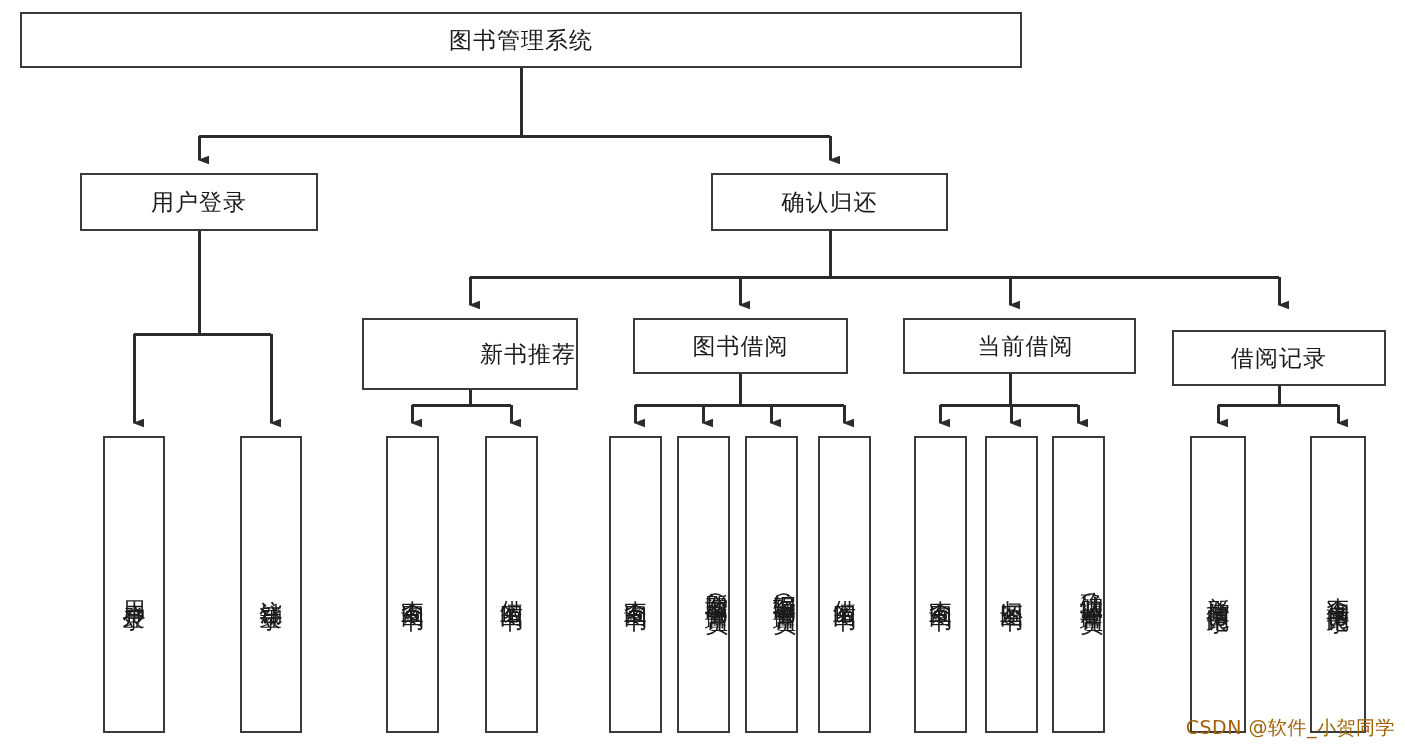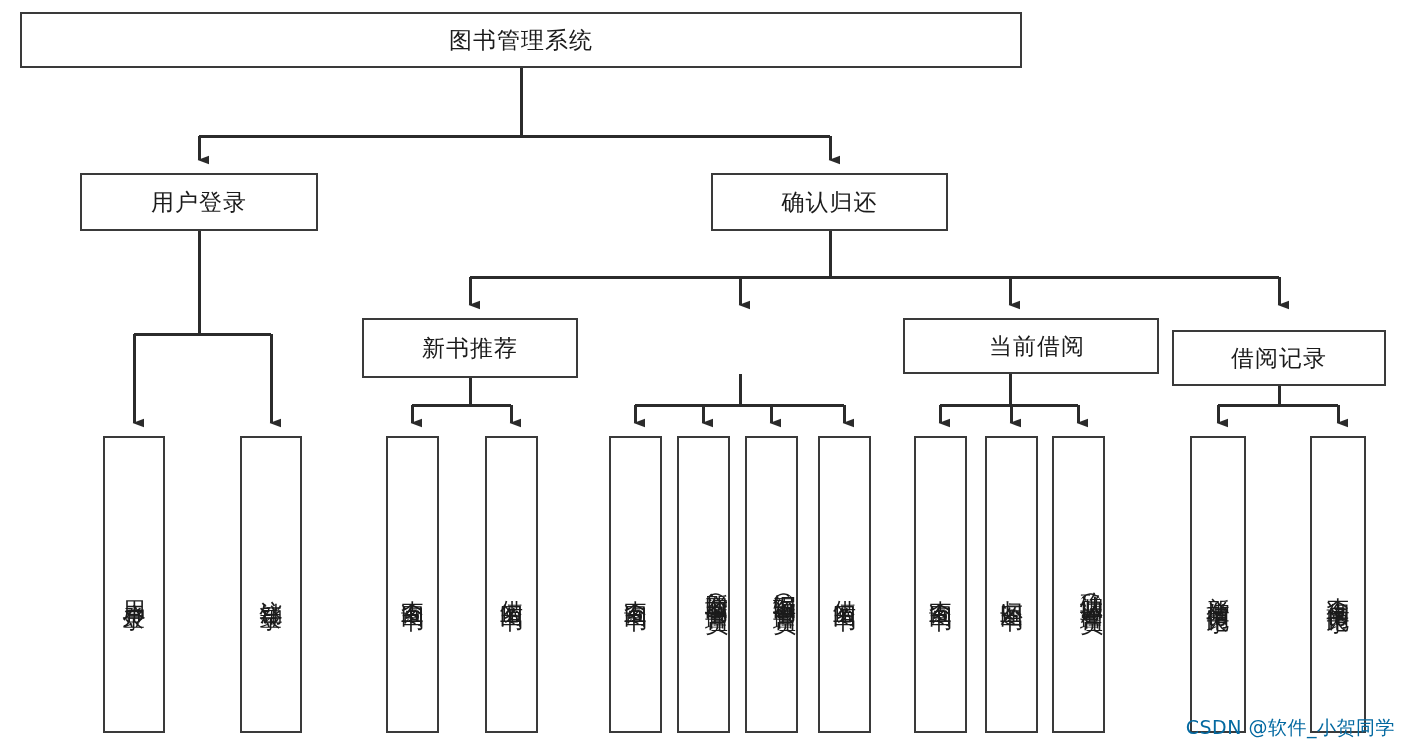--- a/index.html
+++ b/index.html
@@ -31,21 +31,21 @@
     justify-content:center;
     line-height:1.0;
   }
   .node.v.center{align-items:center;}
   .node .lbl{display:block;}
   svg#wires{position:absolute;left:0;top:0;width:1405px;height:747px;pointer-events:none;}
   #watermark{
     position:absolute;
     right:10px;bottom:6px;
     font-size:19px;
-    color:#0369a1;
+    color:#a16207;
     white-space:nowrap;
     letter-spacing:.5px;
     font-family:"DejaVu Sans","Liberation Sans",sans-serif;
   }
 </style>
 </head>
 <body>
 
 <div id="diagram">
 
@@ -104,24 +104,27 @@
     <span class="lbl">图书管理系统</span>
   </div>
 
   <div class="node h" style="left:80px;top:173px;width:238px;height:58px;">
     <span class="lbl">用户登录</span>
   </div>
   <div class="node h" style="left:711px;top:173px;width:237px;height:58px;">
     <span class="lbl">确认归还</span>
   </div>
 
-  <div class="node h" style="left:362px;top:318px;width:216px;height:60px;">
+  <div class="node h" style="left:362px;top:318px;width:216px;height:72px;justify-content:flex-end;">
     <span class="lbl">新书推荐</span>
   </div>
-  <div class="node h" style="left:903px;top:318px;width:256px;height:56px;padding-left:12px;">
+  <div class="node h" style="left:633px;top:318px;width:215px;height:56px;">
+    <span class="lbl">图书借阅</span>
+  </div>
+  <div class="node h" style="left:903px;top:318px;width:233px;height:56px;padding-left:12px;">
     <span class="lbl">当前借阅</span>
   </div>
   <div class="node h" style="left:1172px;top:318px;width:214px;height:56px;margin-top:12px;">
     <span class="lbl">借阅记录</span>
   </div>
 
   <div class="node v center" style="left:103px;top:436px;width:62px;height:297px;">
     <span class="lbl">用户登录</span>
   </div>
   <div class="node v center" style="left:240px;top:436px;width:62px;height:297px;">

